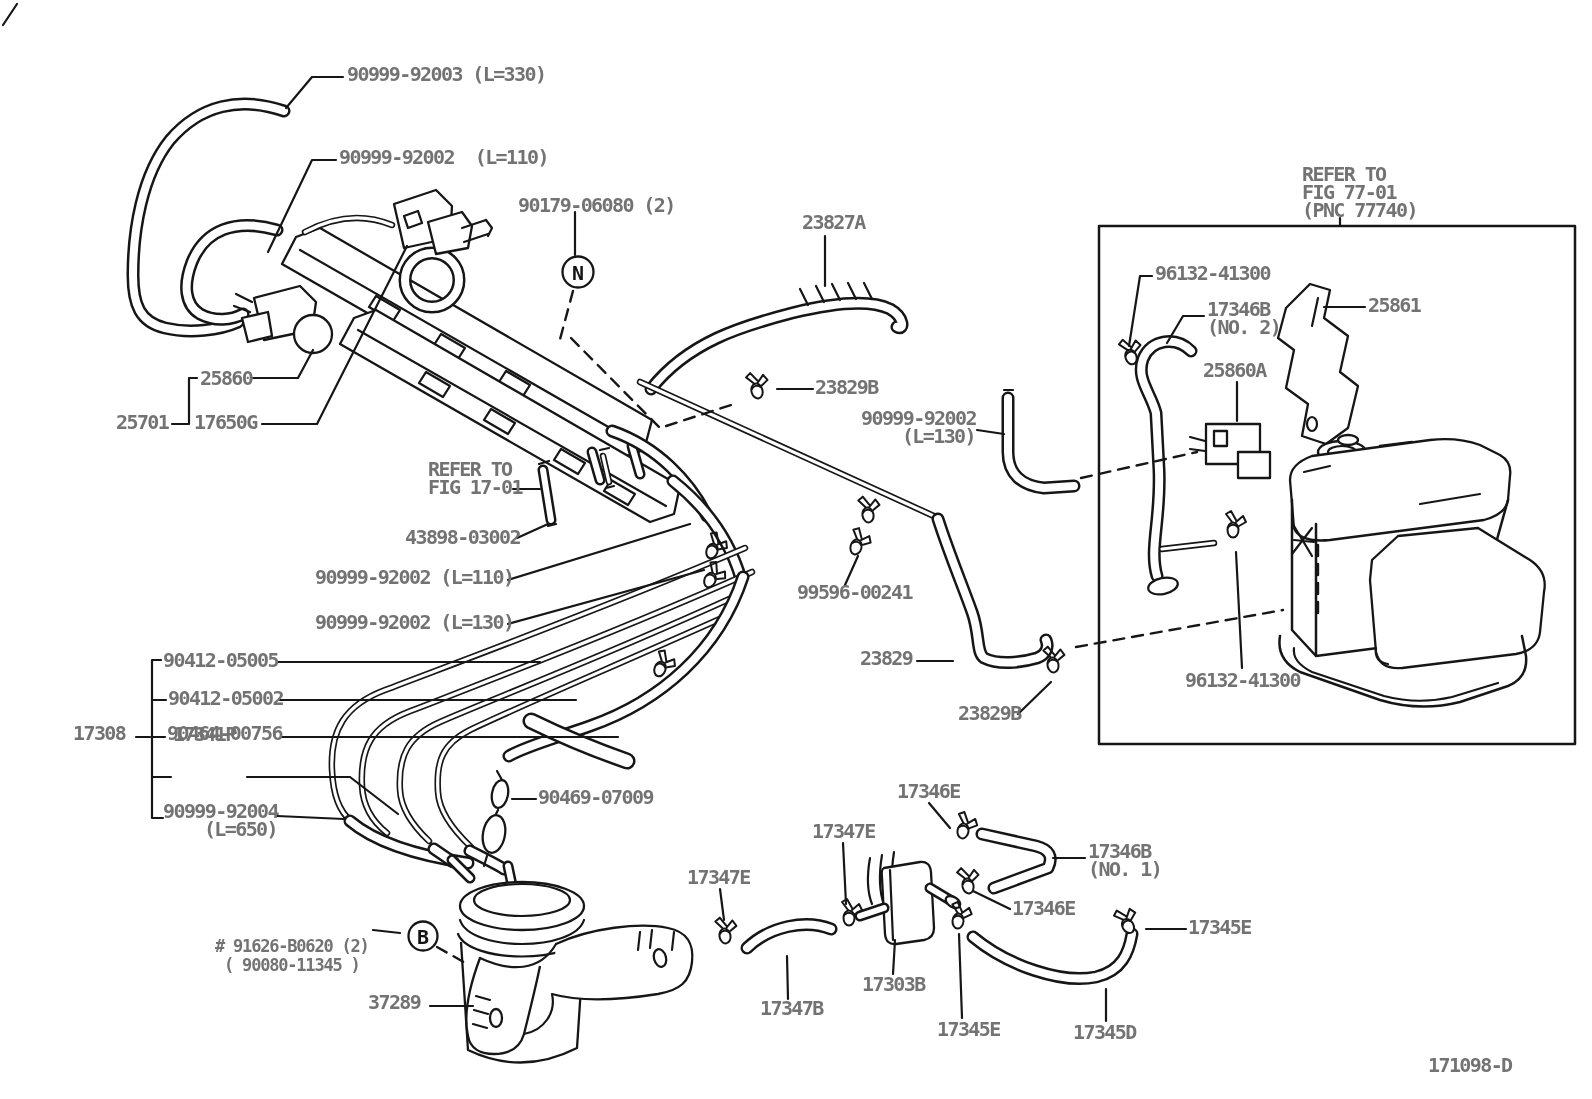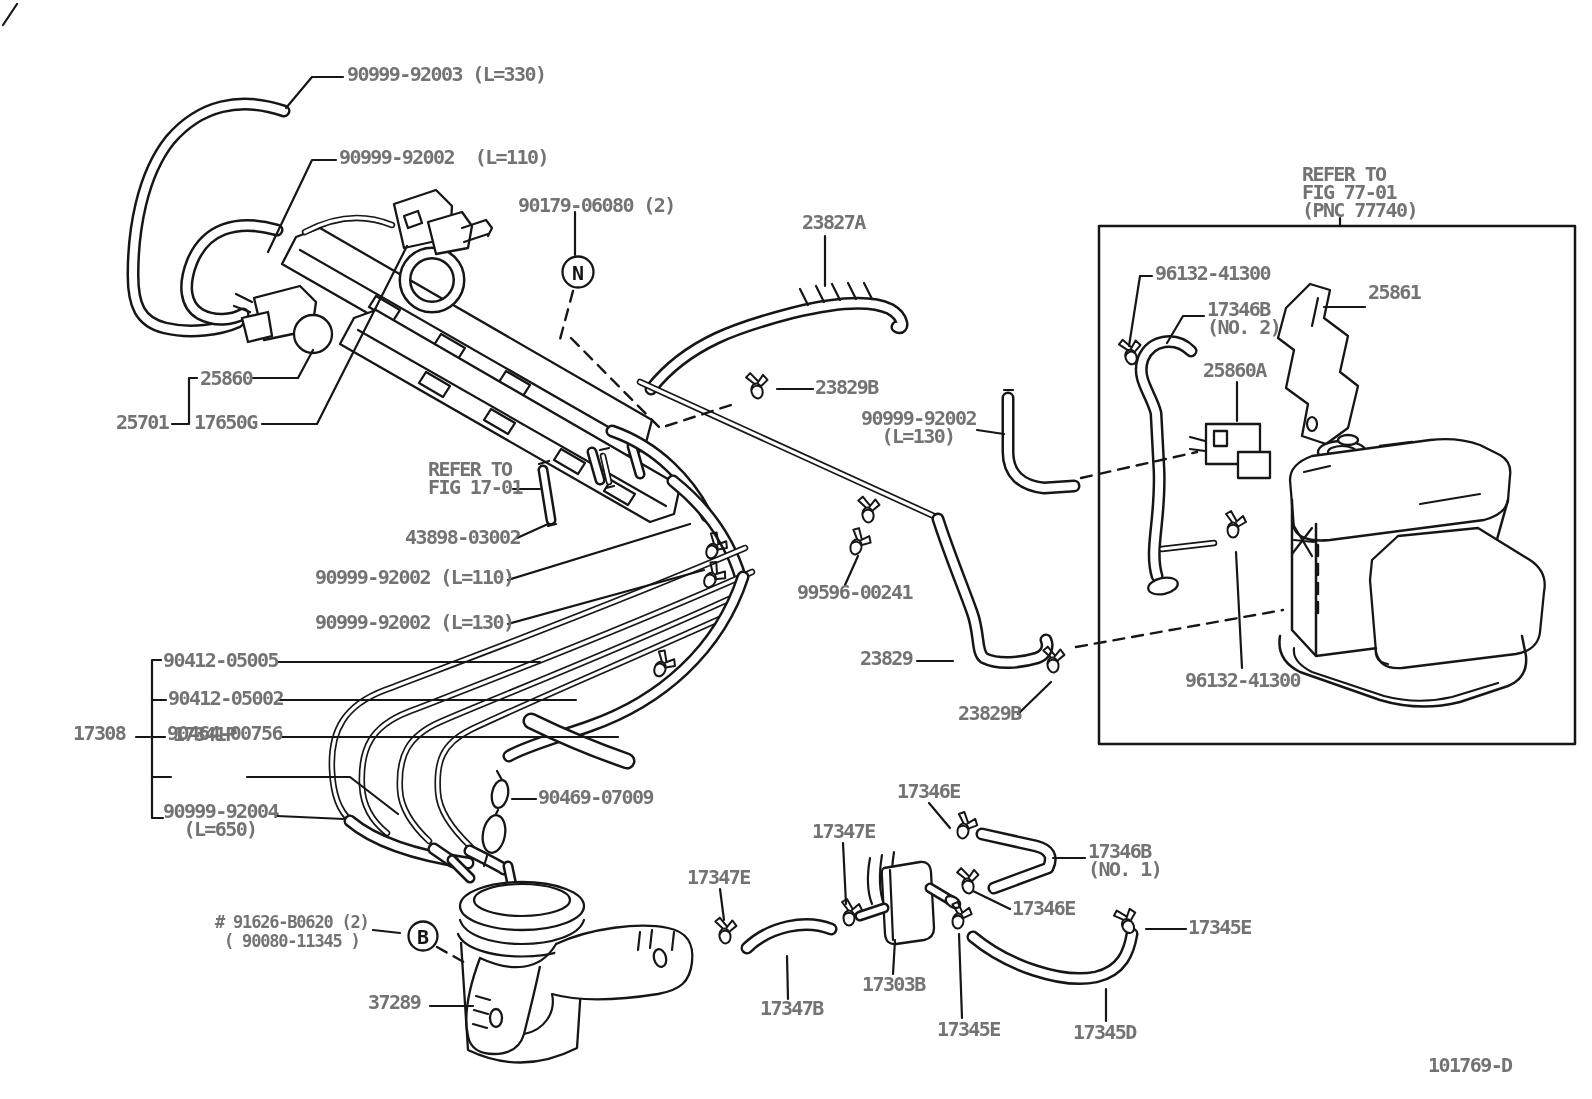--- a/index.html
+++ b/index.html
@@ -2,22 +2,22 @@
 <html><head>
 <meta charset="utf-8">
 <style>
   html,body{margin:0;padding:0;background:#f4f4f4;}
   #stage{position:relative;width:1592px;height:1099px;background:#ffffff;overflow:hidden;
          font-family:"DejaVu Sans Mono","Liberation Mono",monospace;}
   #art{position:absolute;left:0;top:0;}
   .lbl{position:absolute;font-size:20px;font-weight:700;letter-spacing:-1.6px;line-height:20px;
        color:#737373;white-space:pre;}
   .lbl.lh18{line-height:18px;}
-  .lbl.ctr{text-align:center;}
-  .lbl.sm{font-size:17px;letter-spacing:-1.2px;line-height:19px;}
+  .lbl.ctr{text-align:right;}
+  .lbl.sm{font-size:17px;letter-spacing:-1.2px;line-height:19px;margin-top:24px;}
   
   .ln{stroke:#161616;stroke-width:2.2;fill:none;stroke-linecap:round;stroke-linejoin:round;}
   .ln25{stroke:#161616;stroke-width:2.5;fill:none;stroke-linecap:round;stroke-linejoin:round;}
   .lnw{stroke:#161616;stroke-width:2.3;fill:#ffffff;stroke-linejoin:round;}
   .dash{stroke:#161616;stroke-width:2.4;fill:none;stroke-dasharray:11 8;stroke-linecap:round;}
   .hb{stroke:#161616;stroke-width:13;fill:none;stroke-linecap:round;stroke-linejoin:round;}
   .hw{stroke:#ffffff;stroke-width:8;fill:none;stroke-linecap:round;stroke-linejoin:round;}
   .sb{stroke:#161616;stroke-width:17;fill:none;stroke-linecap:round;}
   .sw{stroke:#ffffff;stroke-width:12;fill:none;stroke-linecap:round;}
   .pb{stroke:#161616;stroke-width:6.5;fill:none;stroke-linecap:round;}
@@ -319,21 +319,21 @@
 <div class="lbl" style="left:347px;top:64px">90999-92003 (L=330)</div>
 <div class="lbl" style="left:339px;top:147px">90999-92002  (L=110)</div>
 <div class="lbl" style="left:518px;top:195px">90179-06080 (2)</div>
 <div class="lbl" style="left:802px;top:212px">23827A</div>
 <div class="lbl lh18" style="left:1302px;top:165px">REFER TO
 FIG 77-01
 (PNC 77740)</div>
 <div class="lbl" style="left:1155px;top:263px">96132-41300</div>
 <div class="lbl lh18" style="left:1207px;top:300px">17346B
 (NO. 2)</div>
-<div class="lbl" style="left:1368px;top:282px">25861</div>
+<div class="lbl" style="left:1368px;top:295px">25861</div>
 <div class="lbl" style="left:1203px;top:360px">25860A</div>
 <div class="lbl" style="left:200px;top:368px">25860</div>
 <div class="lbl" style="left:116px;top:412px">25701</div>
 <div class="lbl" style="left:194px;top:412px">17650G</div>
 <div class="lbl" style="left:815px;top:377px">23829B</div>
 <div class="lbl lh18 ctr" style="left:861px;top:409px;width:114px">90999-92002
 (L=130)</div>
 <div class="lbl lh18" style="left:428px;top:460px">REFER TO
 FIG 17-01</div>
 <div class="lbl" style="left:405px;top:527px">43898-03002</div>
@@ -358,15 +358,15 @@
 (NO. 1)</div>
 <div class="lbl" style="left:1012px;top:898px">17346E</div>
 <div class="lbl" style="left:1188px;top:917px">17345E</div>
 <div class="lbl" style="left:862px;top:974px">17303B</div>
 <div class="lbl" style="left:760px;top:998px">17347B</div>
 <div class="lbl" style="left:937px;top:1019px">17345E</div>
 <div class="lbl" style="left:1073px;top:1022px">17345D</div>
 <div class="lbl sm" style="left:215px;top:913px"># 91626-B0620 (2)
  ( 90080-11345 )</div>
 <div class="lbl" style="left:368px;top:992px">37289</div>
-<div class="lbl" style="left:1428px;top:1055px">101769-D</div>
+<div class="lbl" style="left:1428px;top:1055px">171098-D</div>
 
 </div>
 
 </body></html>

